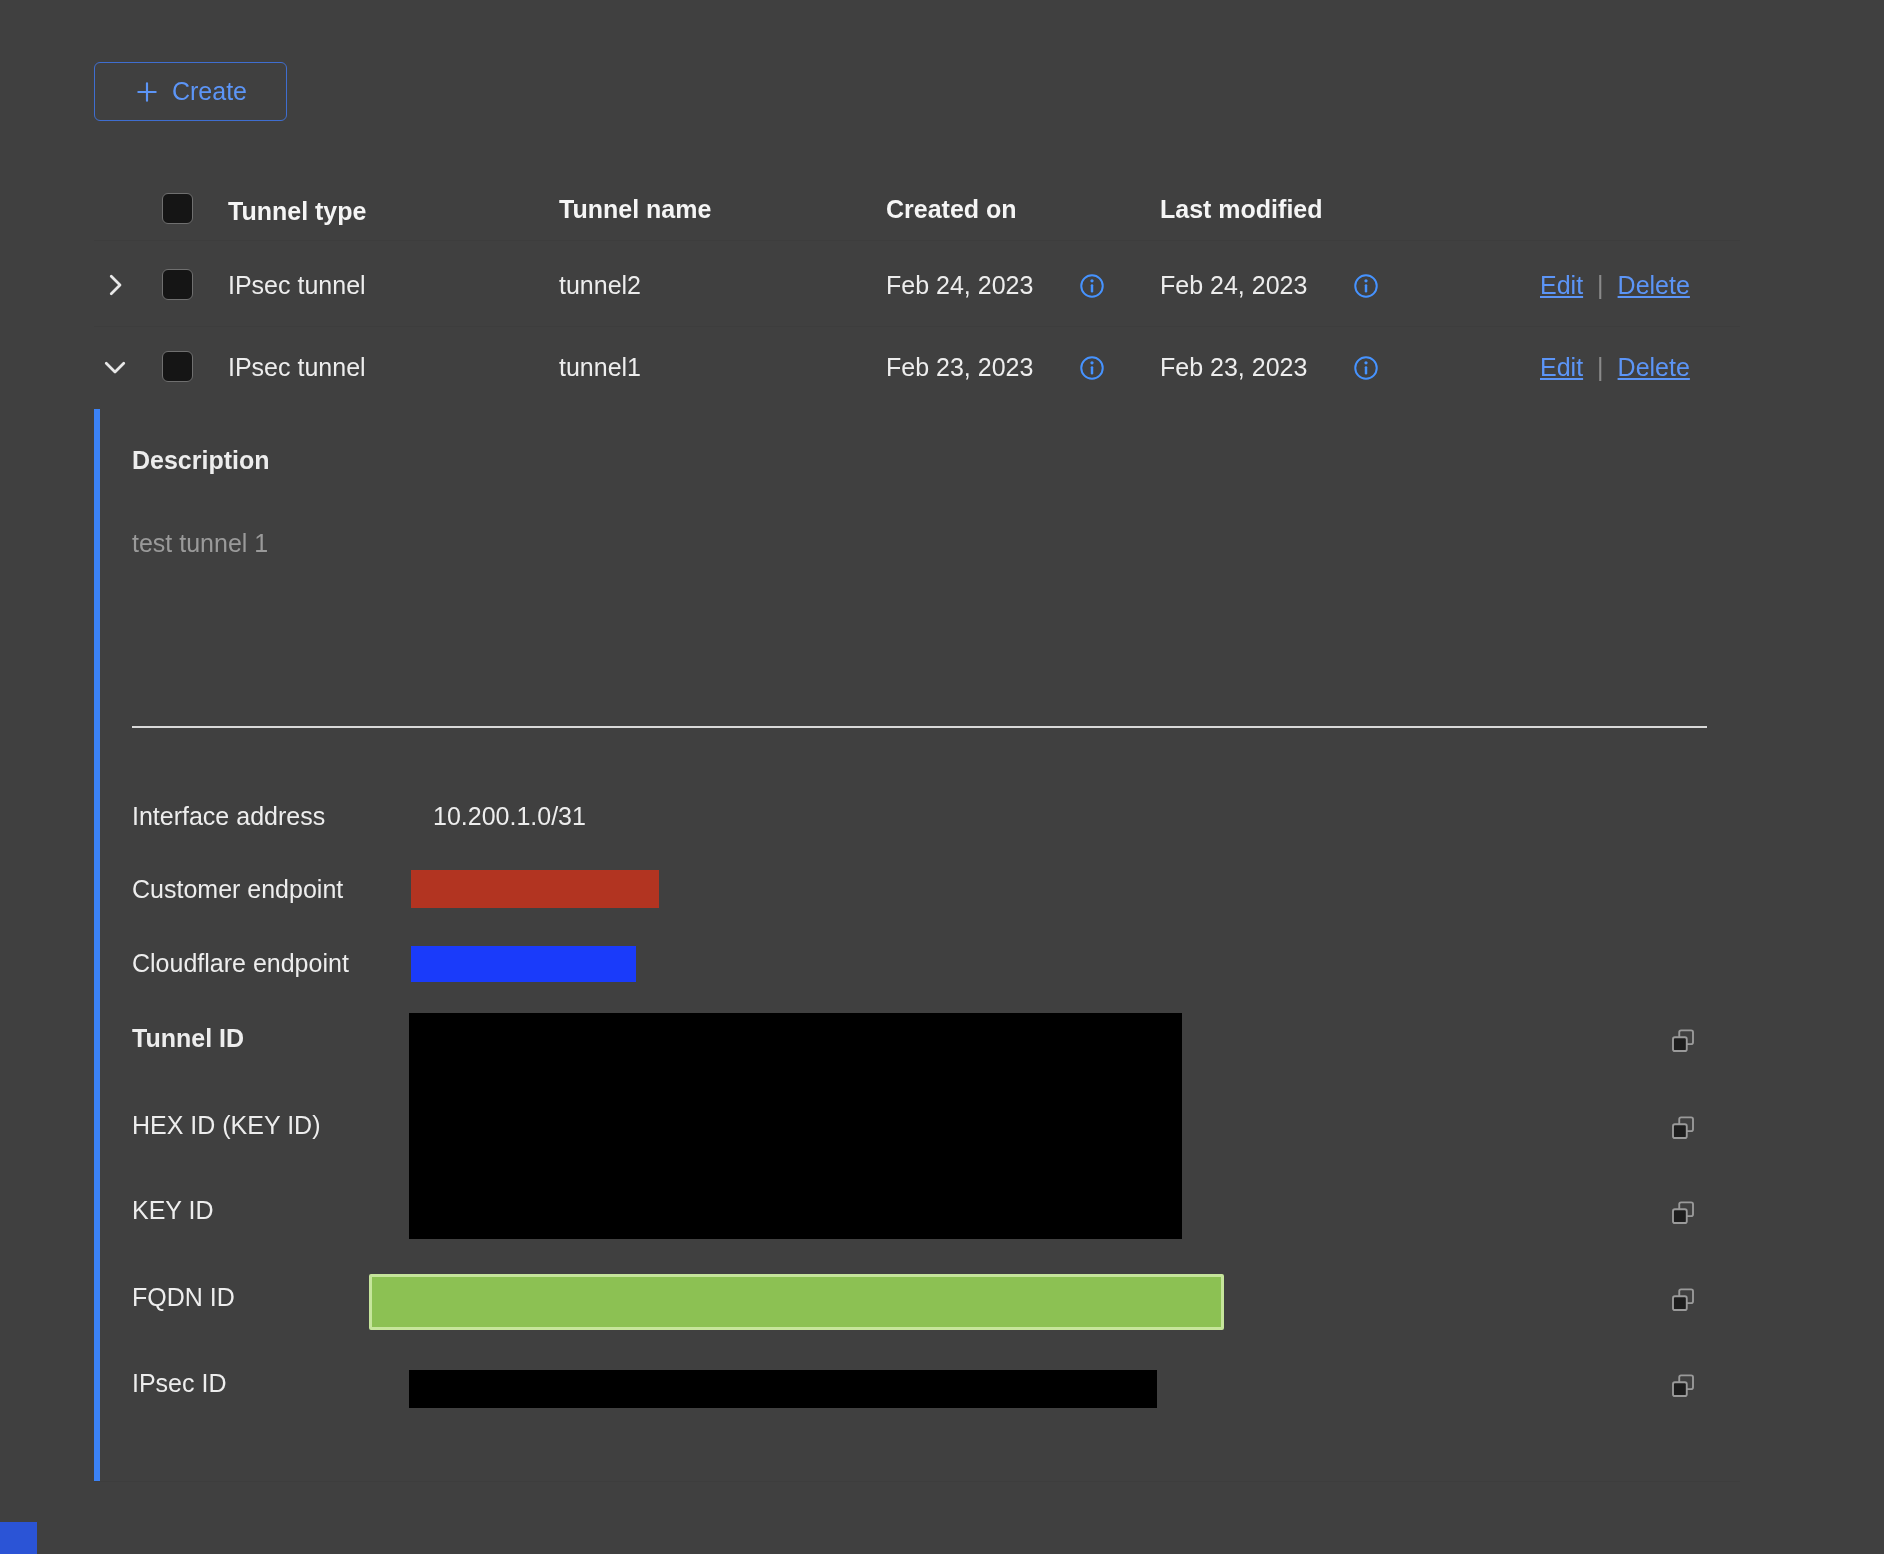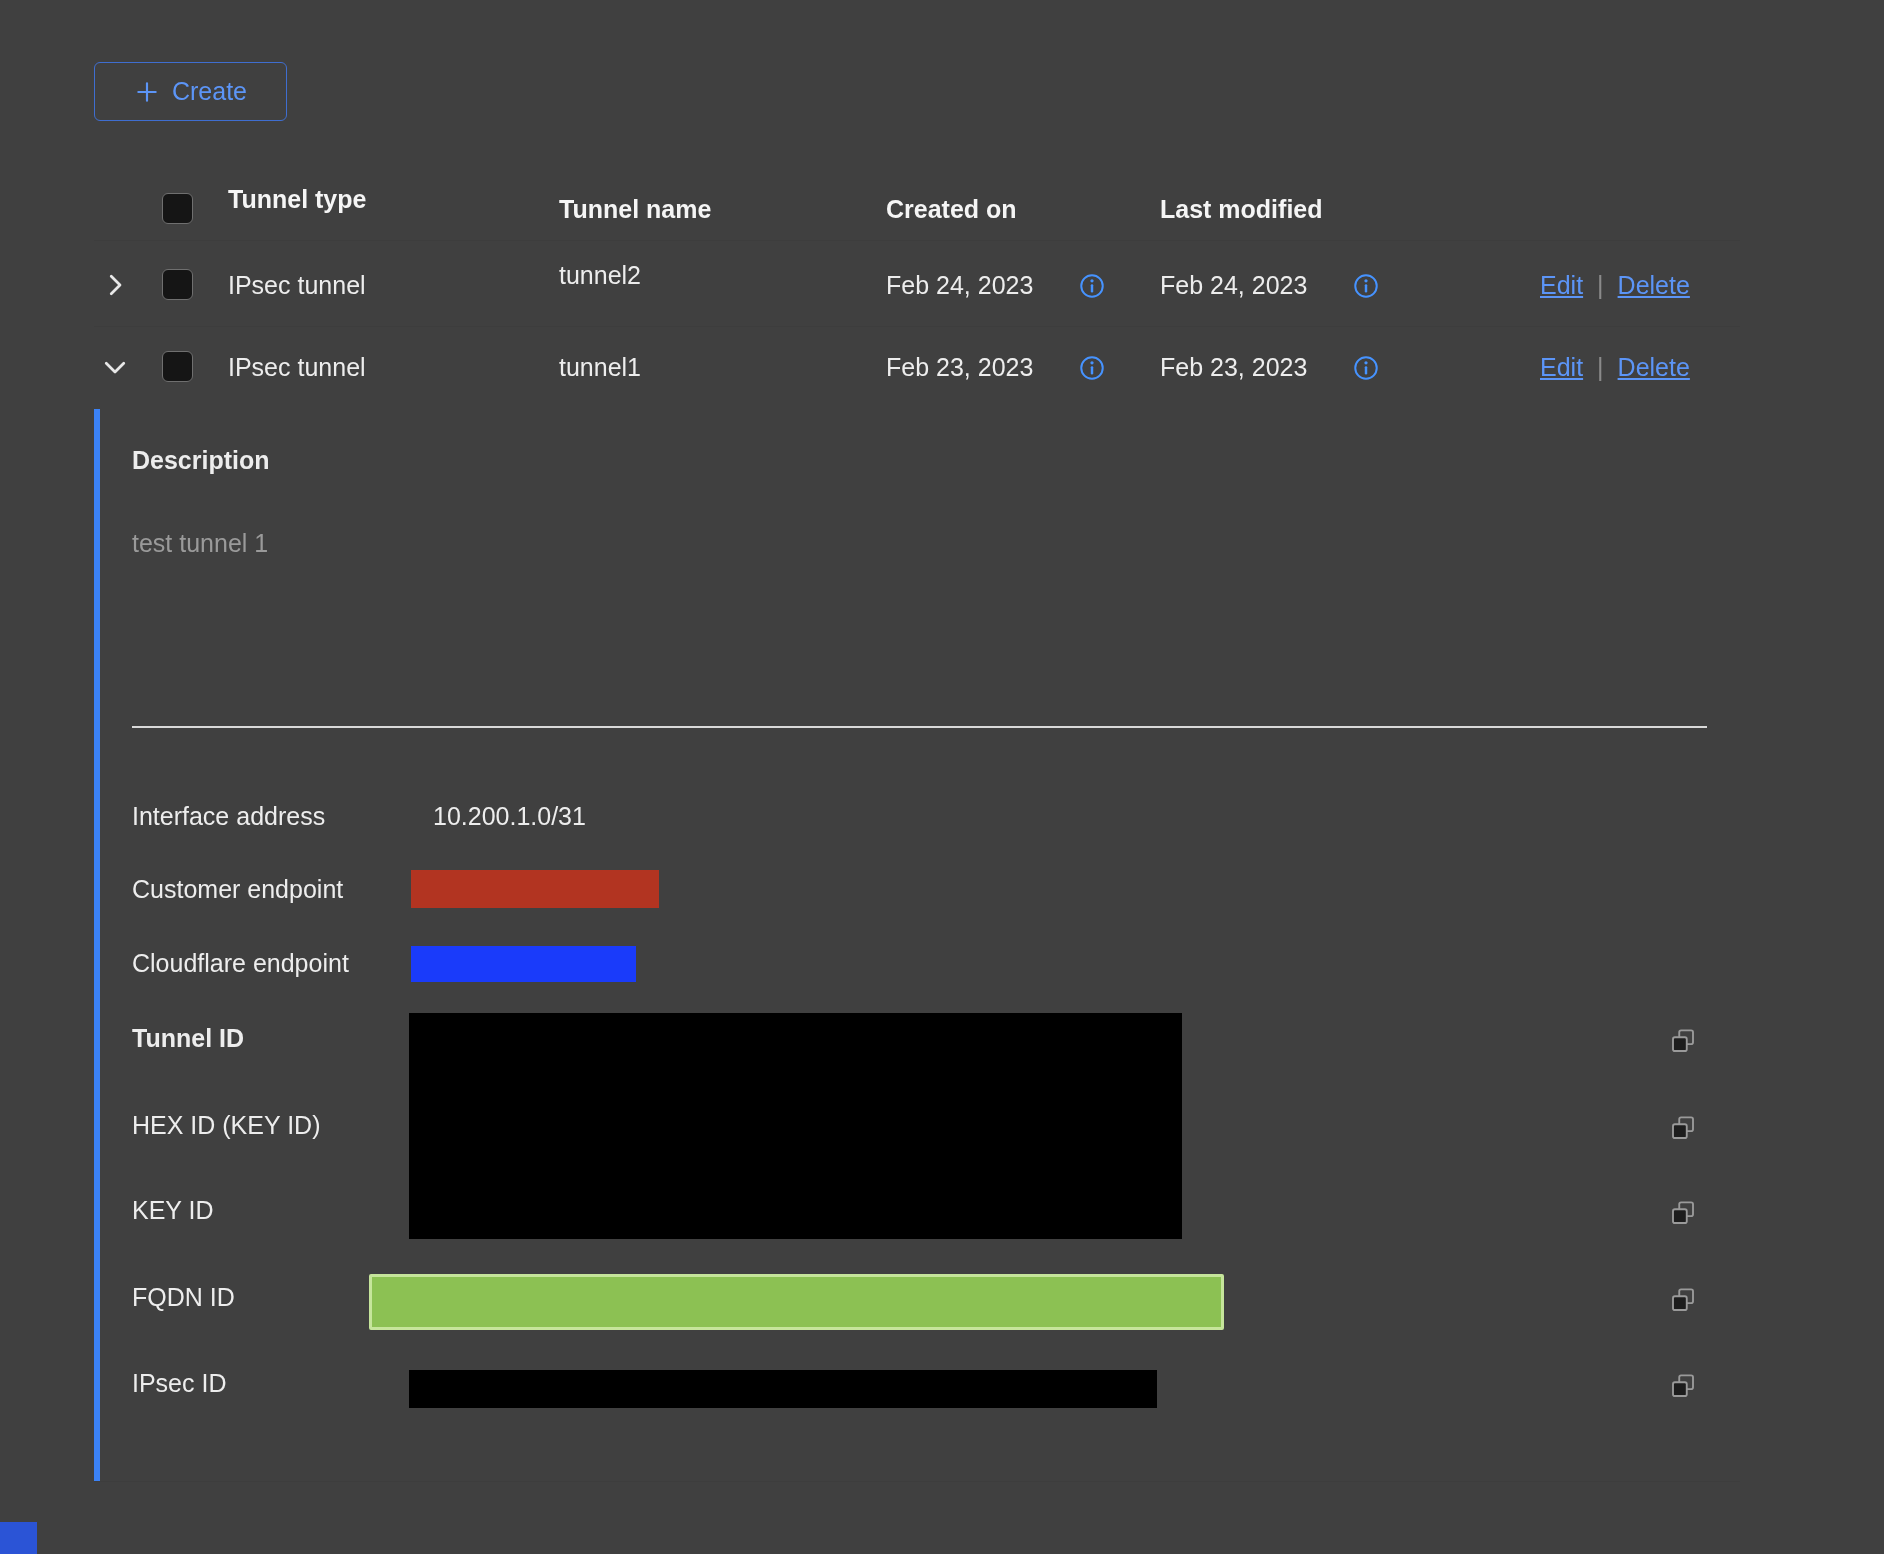--- a/index.html
+++ b/index.html
@@ -96,37 +96,37 @@
   <button class="btn-outline" style="left:94px; top:62px; width:193px; height:59px;">
     <span style="line-height:0;">
       <svg width="26" height="26" viewBox="0 0 24 24" fill="none" stroke="#5c95f7" stroke-width="2" stroke-linecap="round">
           <path d="M12 4v16M4 12h16"></path>
         </svg>
     </span>
     <span>Create</span>
   </button>
 
   <div class="checkbox" style="left:162px; top:193px;"></div>
-  <div class="txt hdr" style="left:228px;  top:184px;">Tunnel type</div>
+  <div class="txt hdr" style="left:228px;  top:196px;">Tunnel type</div>
   <div class="txt hdr" style="left:559px;  top:194px;">Tunnel name</div>
   <div class="txt hdr" style="left:886px;  top:194px;">Created on</div>
   <div class="txt hdr" style="left:1160px; top:194px;">Last modified</div>
   <div class="hline" style="left:94px; top:240px; width:1646px;"></div>
 
   <div>
     <button class="icon-btn" style="left:100px; top:270px;">
       <span>
         <svg width="30" height="30" viewBox="0 0 24 24" fill="none" stroke="#e8e8e8" stroke-width="2.2" stroke-linecap="round" stroke-linejoin="round">
             <polyline points="9 5 16 12 9 19"></polyline>
           </svg>
       </span>
     </button>
     <div class="checkbox" style="left:162px; top:269px;"></div>
     <div class="txt" style="left:228px; top:270px;">IPsec tunnel</div>
-    <div class="txt" style="left:559px; top:260px;">tunnel2</div>
+    <div class="txt" style="left:559px; top:270px;">tunnel2</div>
     <div class="txt" style="left:886px; top:270px;">Feb 24, 2023</div>
     <button class="icon-btn" style="left:1078px; top:272px;">
       <span>
         <svg width="28" height="28" viewBox="0 0 24 24">
             <circle cx="12" cy="12" r="9.2" fill="none" stroke="#4693ff" stroke-width="1.7"></circle>
             <circle cx="12" cy="7.6" r="1.4" fill="#4693ff"></circle>
             <rect x="10.95" y="10.4" width="2.1" height="7.2" rx="1.05" fill="#4693ff"></rect>
           </svg>
       </span>
     </button>

